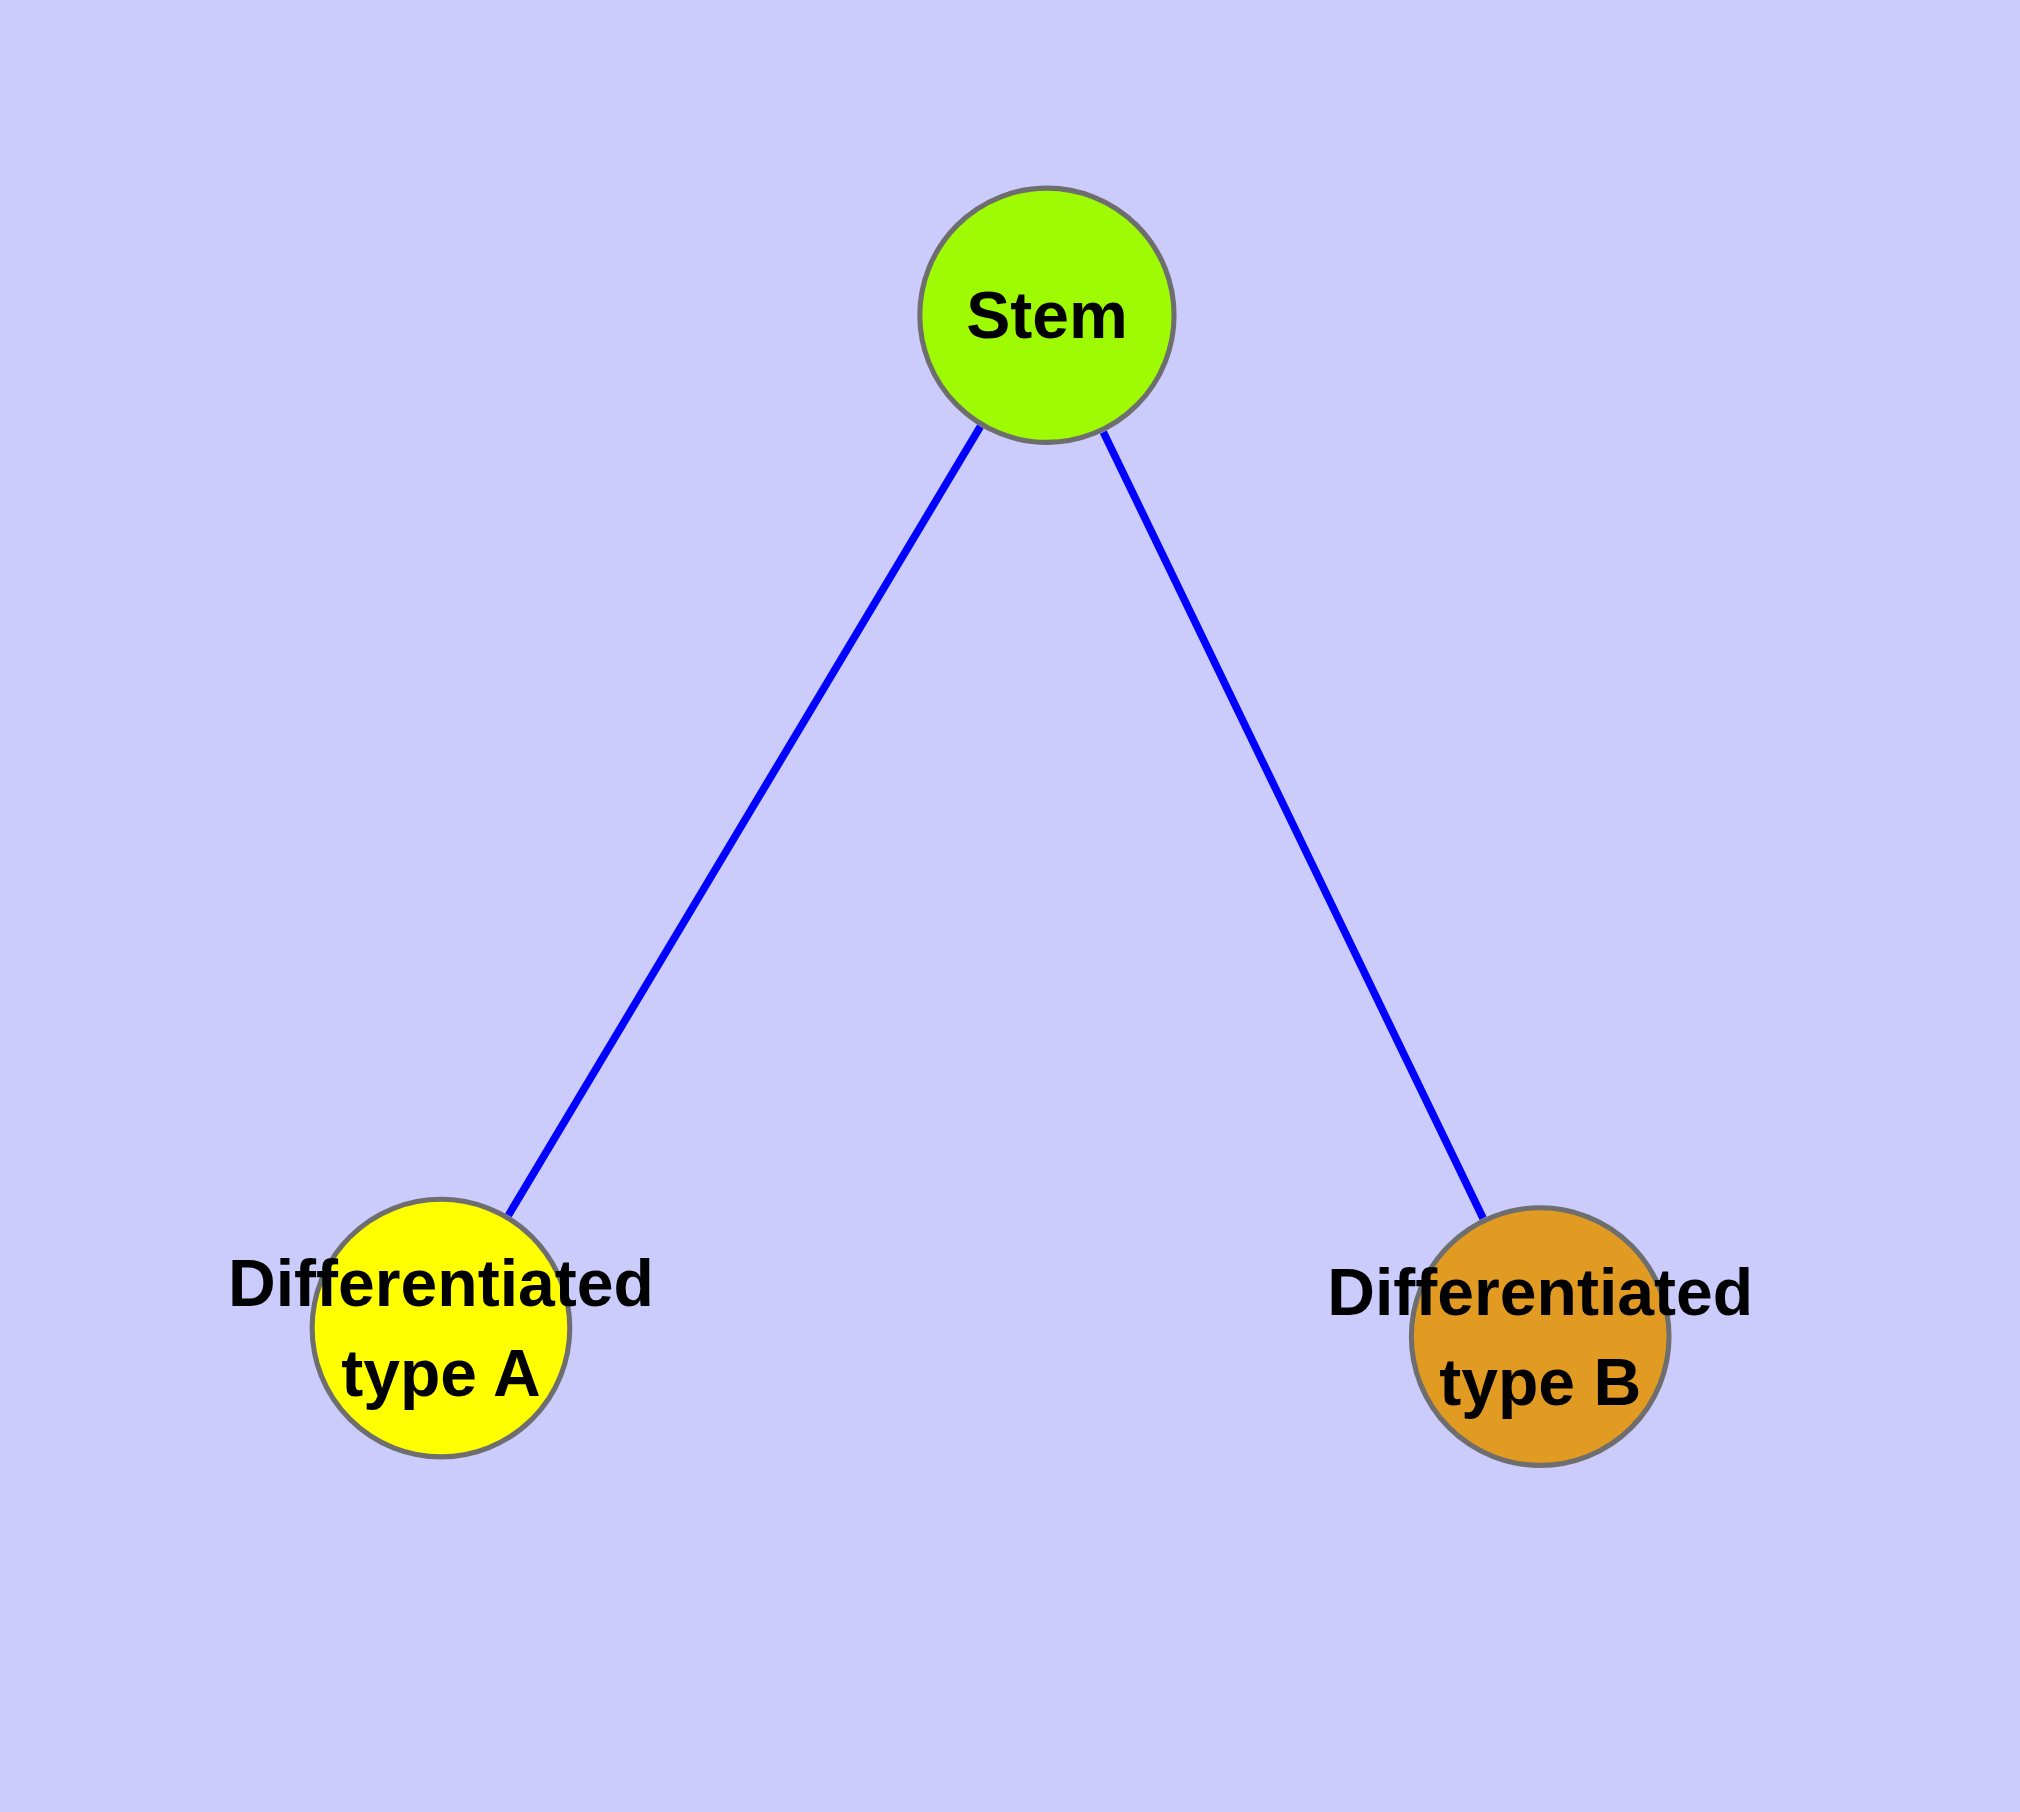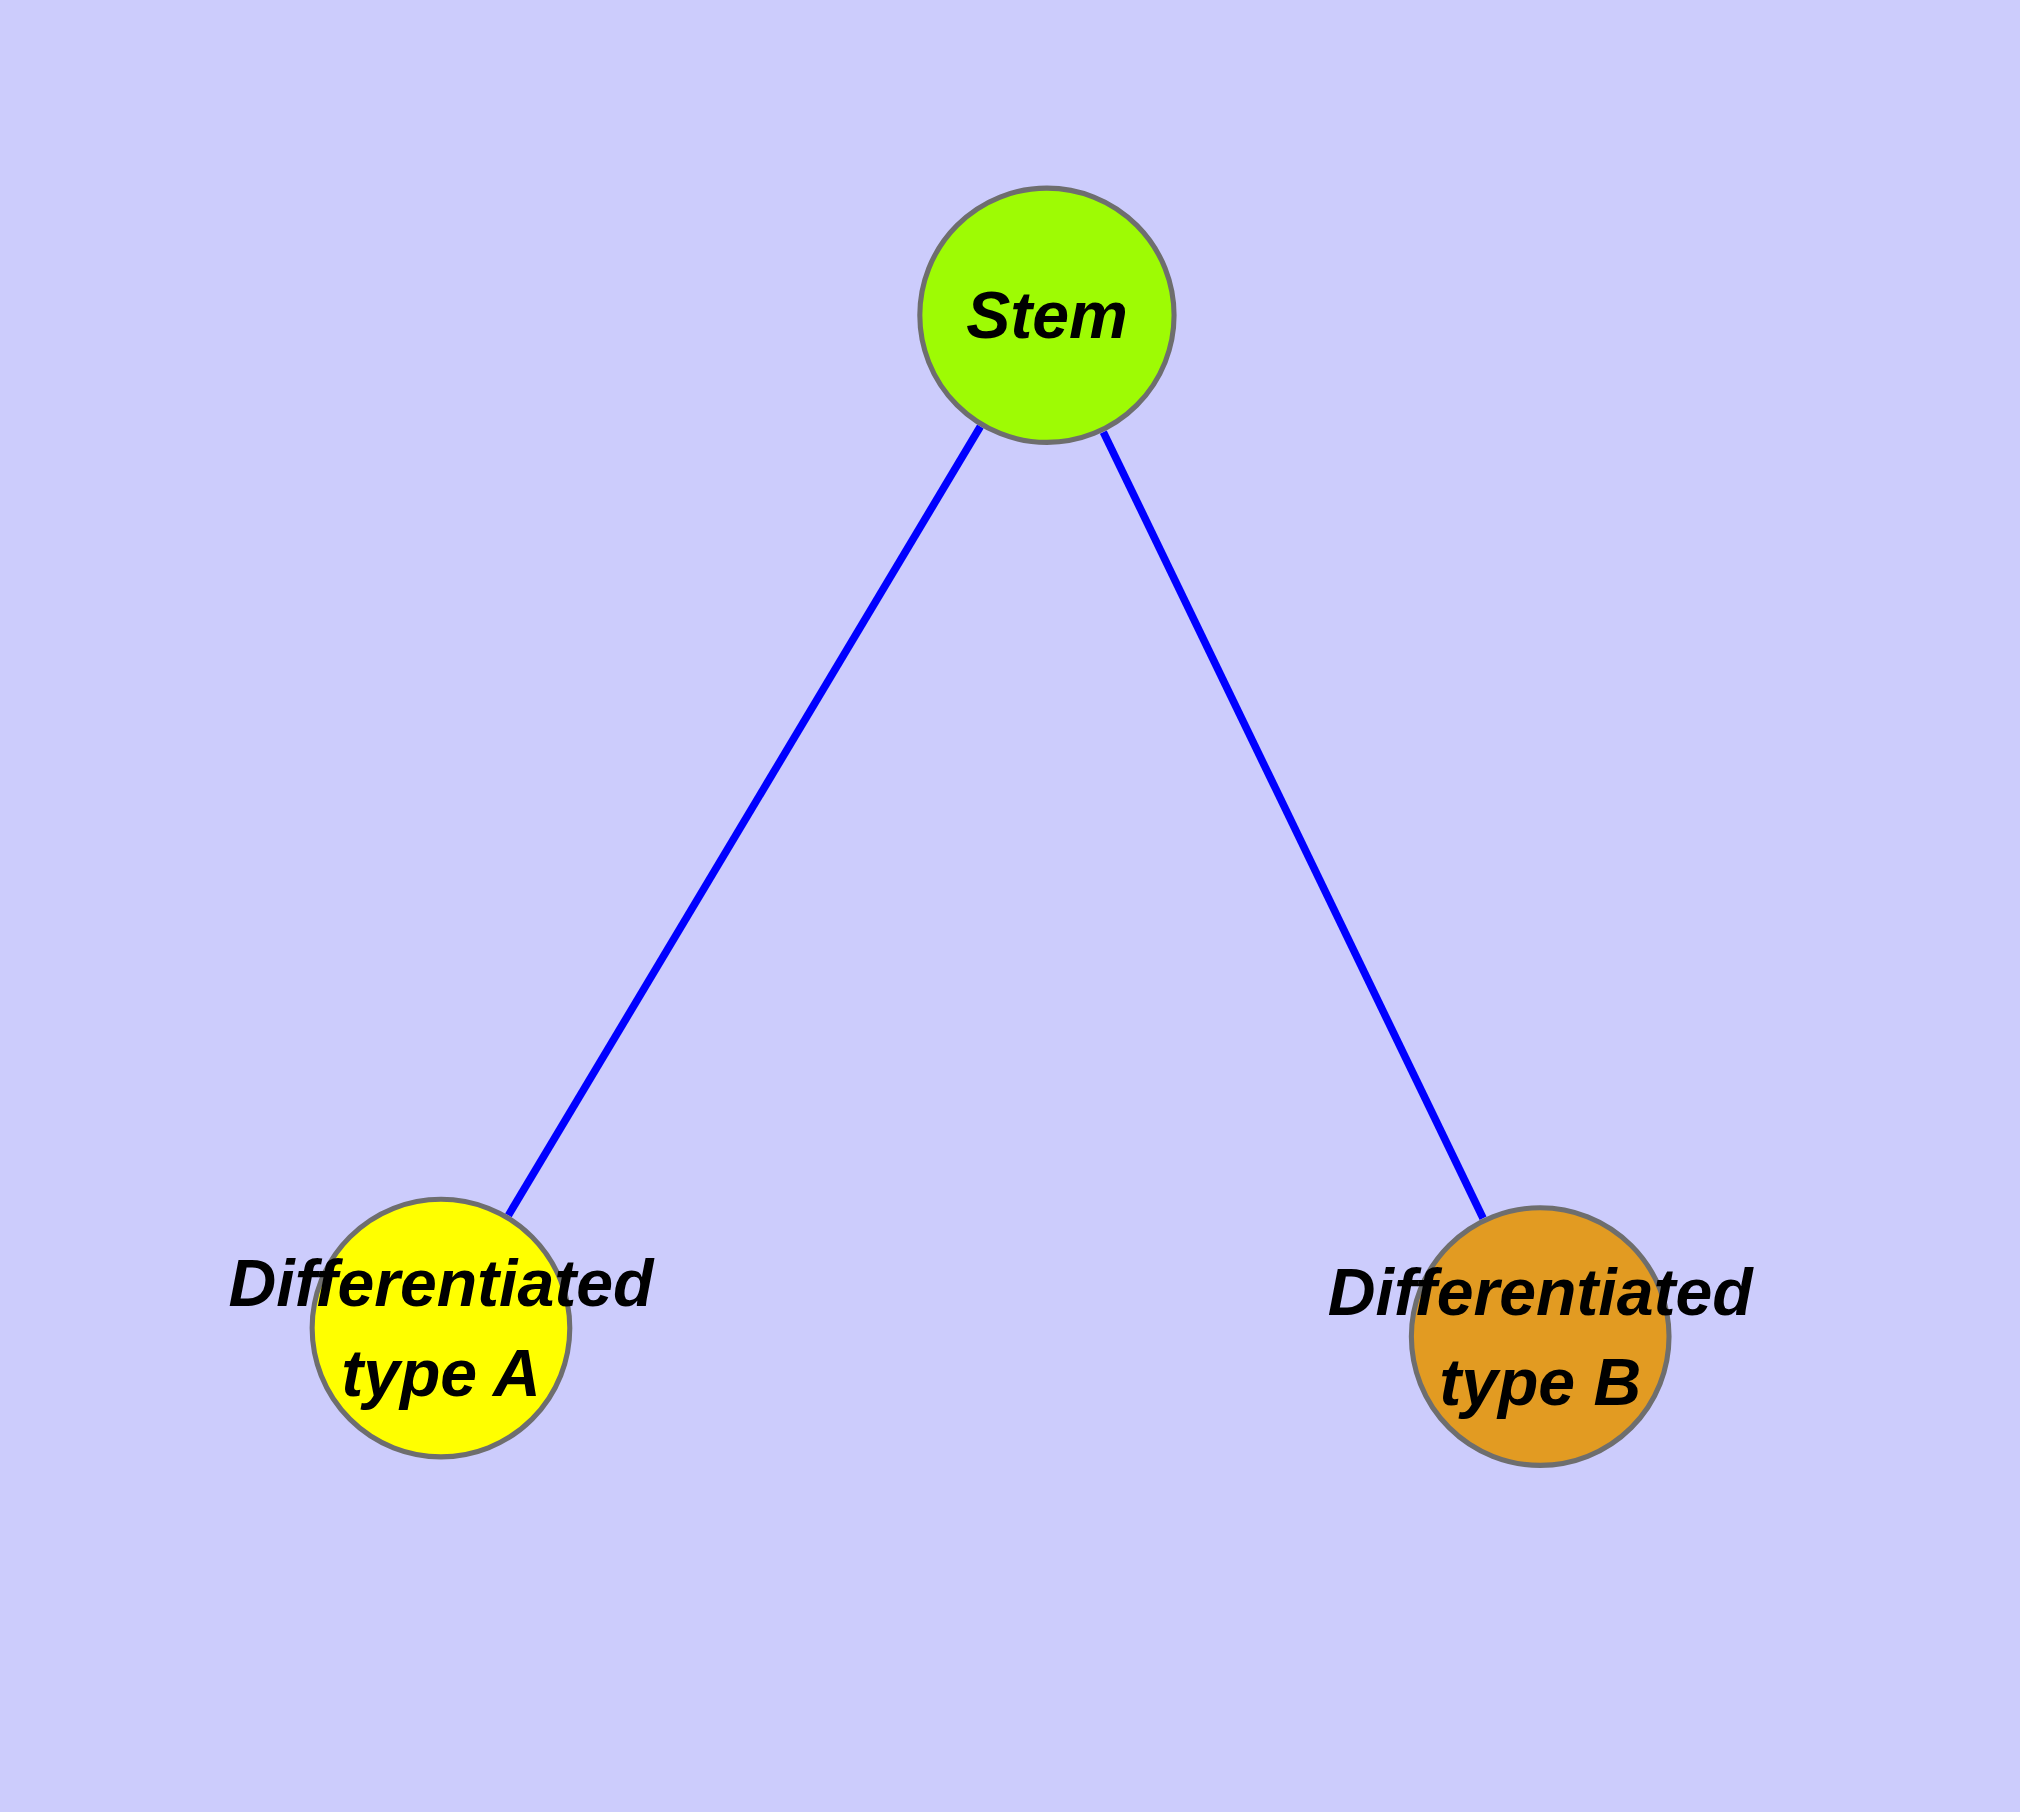--- a/index.html
+++ b/index.html
@@ -12,21 +12,20 @@
     width: 2021px;
     height: 1812px;
     overflow: hidden;
     font-family: "Liberation Sans", "DejaVu Sans", sans-serif;
   }
   #graph-canvas {
     position: relative;
     width: 2021px;
     height: 1812px;
     background: #ccccfc;
-    font-style: italic;
   }
   #graph-svg {
     position: absolute;
     left: 0;
     top: 0;
     width: 2021px;
     height: 1812px;
     display: block;
   }
   .node-label {

